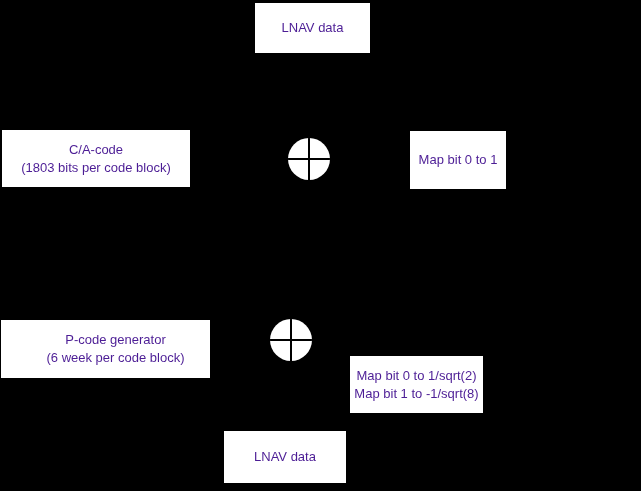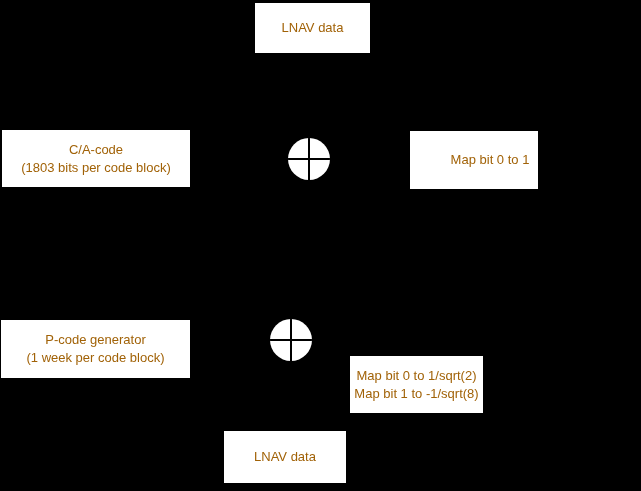--- a/index.html
+++ b/index.html
@@ -11,35 +11,35 @@
     position: relative;
     width: 641px;
     height: 491px;
     background: #000000;
     overflow: hidden;
     font-family: "Liberation Sans", sans-serif;
   }
   .box {
     position: absolute;
     background: #ffffff;
-    color: #a16207;
+    color: #4c1d95;
     display: flex;
     flex-direction: column;
     align-items: center;
     justify-content: center;
     text-align: center;
     font-size: 13px;
     line-height: 18px;
   }
   .box .line { white-space: nowrap; }
 
   .box-lnav-top    { left: 255px; top: 3px;   width: 115px; height: 50px; }
   .box-ca-code     { left: 2px;   top: 130px; width: 188px; height: 57px; }
-  .box-map-upper   { left: 410px; top: 131px; width: 96px;  height: 58px; padding-left: 32px; }
-  .box-pcode       { left: 1px;   top: 320px; width: 189px; height: 58px; }
+  .box-map-upper   { left: 410px; top: 131px; width: 96px;  height: 58px; }
+  .box-pcode       { left: 1px;   top: 320px; width: 189px; height: 58px; padding-left: 20px; }
   .box-map-lower   { left: 350px; top: 312px; width: 133px; height: 57px; margin-top: 44px; }
   .box-lnav-bottom { left: 224px; top: 431px; width: 122px; height: 52px; }
 
   .adder {
     position: absolute;
     width: 42px;
     height: 42px;
     background: #ffffff;
     border-radius: 50%;
     overflow: hidden;
@@ -83,21 +83,21 @@
     <span class="vbar"></span>
     <span class="hbar"></span>
   </div>
 
   <div class="box box-map-upper">
     <div class="line">Map bit 0 to 1</div>
   </div>
 
   <div class="box box-pcode">
     <div class="line">P-code generator</div>
-    <div class="line">(1 week per code block)</div>
+    <div class="line">(6 week per code block)</div>
   </div>
 
   <div class="adder adder-lower">
     <span class="vbar"></span>
     <span class="hbar"></span>
   </div>
 
   <div class="box box-map-lower">
     <div class="line">Map bit 0 to 1/sqrt(2)</div>
     <div class="line">Map bit 1 to -1/sqrt(8)</div>

